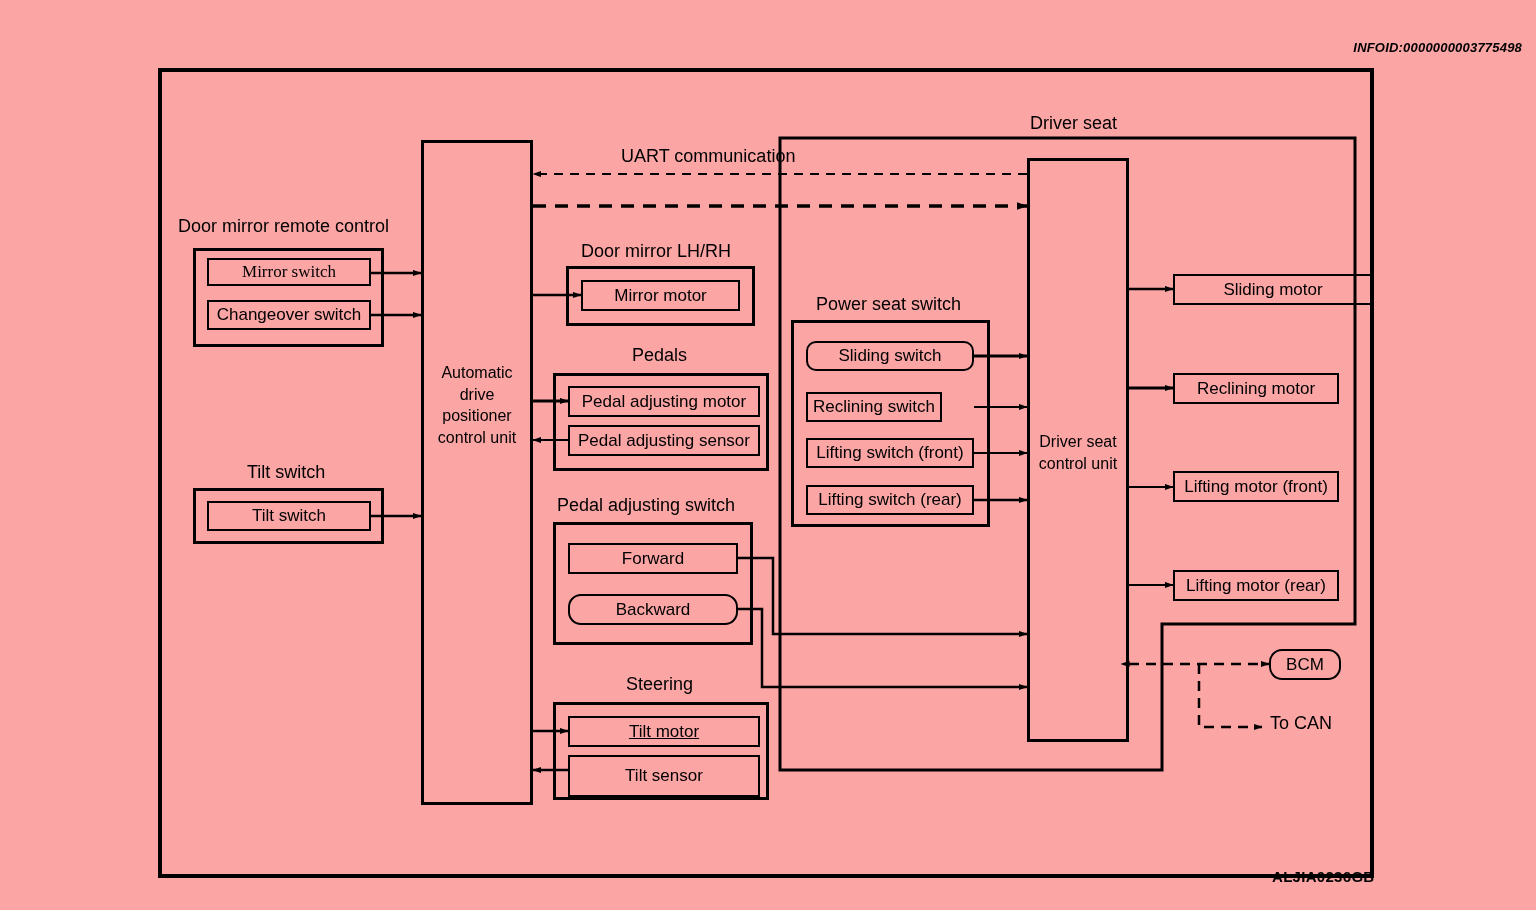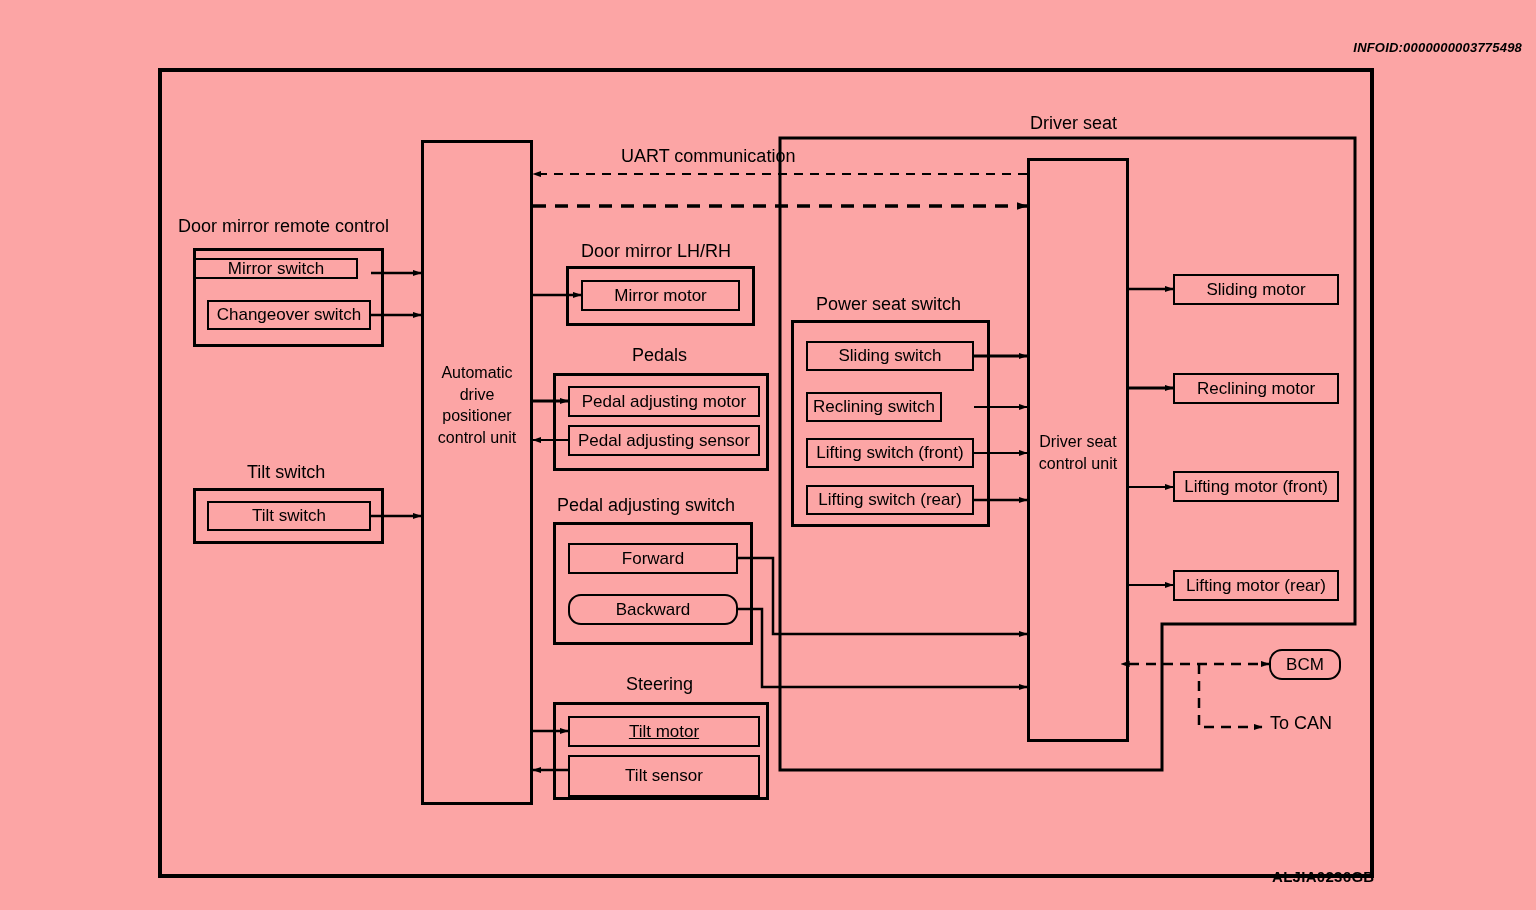--- a/index.html
+++ b/index.html
@@ -76,21 +76,21 @@
 <div id="page">
 
   <div class="abs infoid" style="right:14px; top:40px;">INFOID:0000000003775498</div>
 
   <div class="abs frame-outer" style="left:158px; top:68px; width:1216px; height:810px;"></div>
 
   <div class="abs lbl t18" style="left:178px; top:216px;">Door mirror remote control</div>
 
   <div class="abs box-thick" style="left:193px; top:248px; width:191px; height:99px;"></div>
 
-  <div class="abs box-med cell t17" style="left:194px; top:258px; width:164px; height:21px;">Mirror switch</div>
+  <div class="abs box-med cell t17" style="left:207px; top:258px; width:164px; height:28px;font-family:Liberation Serif, serif;">Mirror switch</div>
 
   <div class="abs box-med cell t17" style="left:207px; top:300px; width:164px; height:30px;">Changeover switch</div>
 
   <div class="abs lbl t18" style="left:247px; top:462px;">Tilt switch</div>
 
   <div class="abs box-thick" style="left:193px; top:488px; width:191px; height:56px;"></div>
 
   <div class="abs box-med cell t17" style="left:207px; top:501px; width:164px; height:30px;">Tilt switch</div>
 
   <div class="abs box-thick" style="left:421px; top:140px; width:112px; height:665px;"></div>
@@ -117,32 +117,32 @@
 
   <div class="abs lbl t18" style="left:626px; top:674px;">Steering</div>
   <div class="abs box-thick" style="left:553px; top:702px; width:216px; height:98px;"></div>
   <div class="abs box-med cell t17" style="left:568px; top:716px; width:192px; height:31px;text-decoration:underline;">Tilt motor</div>
   <div class="abs box-med cell t17" style="left:568px; top:755px; width:192px; height:42px;">Tilt sensor</div>
 
   <div class="abs lbl t18" style="left:1030px; top:113px;">Driver seat</div>
 
   <div class="abs lbl t18" style="left:816px; top:294px;">Power seat switch</div>
   <div class="abs box-thick" style="left:791px; top:320px; width:199px; height:207px;"></div>
-  <div class="abs box-med cell t17" style="left:806px; top:341px; width:168px; height:30px;">Sliding switch</div>
+  <div class="abs box-med cell t17" style="left:806px; top:341px; width:168px; height:30px;border-radius:10px;">Sliding switch</div>
   <div class="abs box-med cell t17" style="left:806px; top:392px; width:136px; height:30px;">Reclining switch</div>
   <div class="abs box-med cell t17" style="left:806px; top:438px; width:168px; height:30px;">Lifting switch (front)</div>
   <div class="abs box-med cell t17" style="left:806px; top:485px; width:168px; height:30px;">Lifting switch (rear)</div>
 
   <div class="abs box-thick" style="left:1027px; top:158px; width:102px; height:584px;"></div>
   <div class="abs lbl-c" style="left:1021px; top:431px; width:114px; font-size:16px; line-height:1.35;">
     <div>Driver seat</div>
     <div>control unit</div>
   </div>
 
-  <div class="abs box-med cell t17" style="left:1173px; top:274px; width:166px; height:31px;">Sliding motor</div>
+  <div class="abs box-med cell t17" style="left:1173px; top:274px; width:200px; height:31px;">Sliding motor</div>
   <div class="abs box-med cell t17" style="left:1173px; top:373px; width:166px; height:31px;">Reclining motor</div>
   <div class="abs box-med cell t17" style="left:1173px; top:471px; width:166px; height:31px;">Lifting motor (front)</div>
   <div class="abs box-med cell t17" style="left:1173px; top:570px; width:166px; height:31px;">Lifting motor (rear)</div>
 
   <div class="abs box-med cell t17" style="left:1269px; top:649px; width:72px; height:31px;border-radius:13px;">BCM</div>
 
   <div class="abs lbl t18" style="left:1270px; top:713px;">To CAN</div>
 
   <div class="abs lbl t18" style="left:585px; top:146px;margin-left:36px;">UART communication</div>
 

